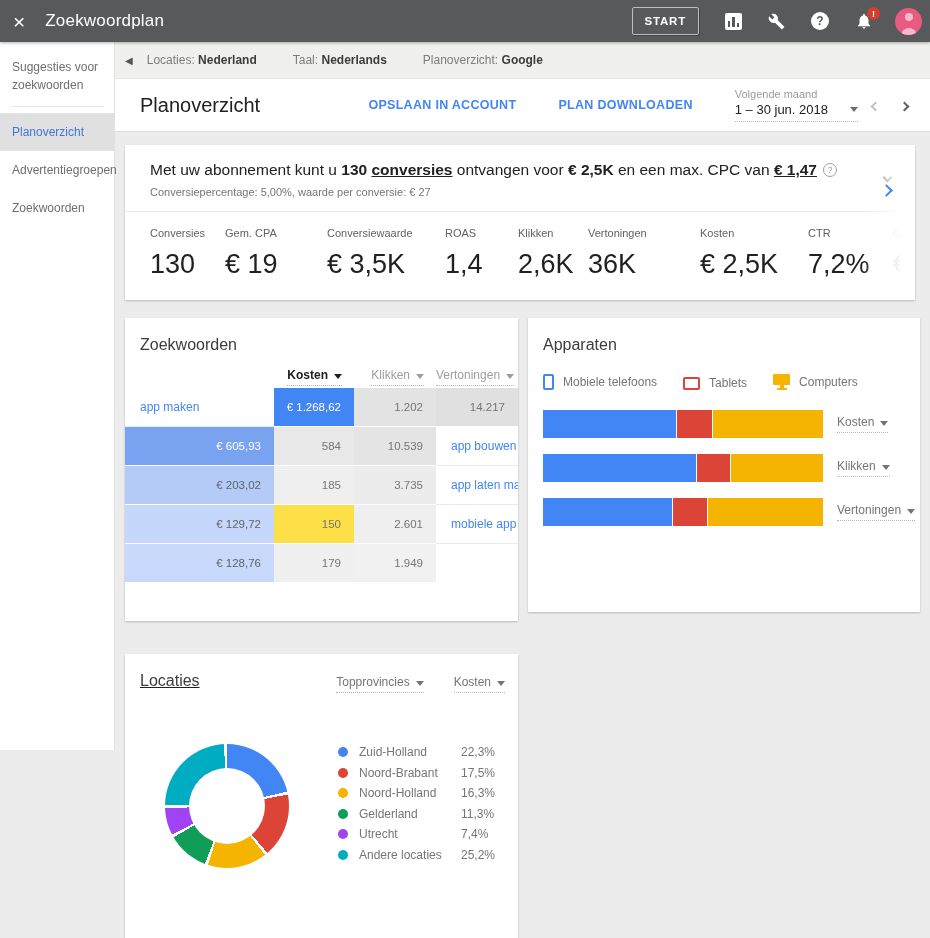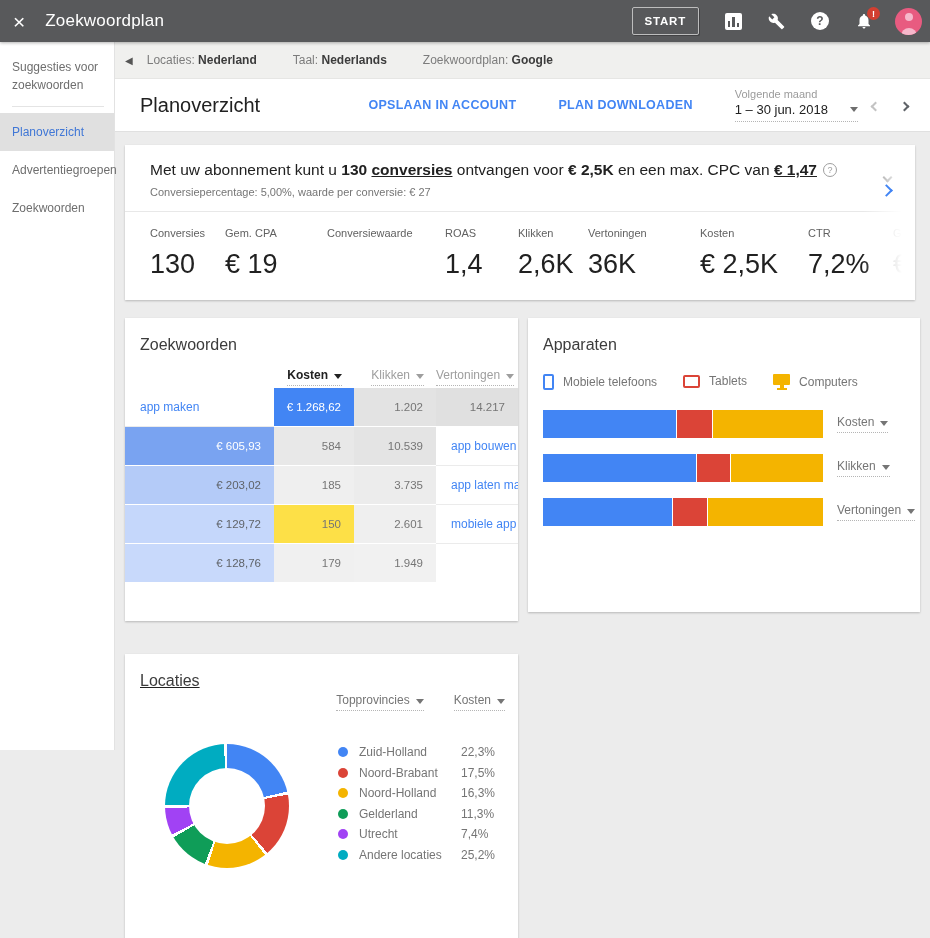--- a/index.html
+++ b/index.html
@@ -103,41 +103,41 @@
   .kw-h.active { color:#212121; font-weight:bold; }
   .kw-grid { display:grid; grid-template-columns:149px 80px 82px 82px; }
   .kw-name { background:#fff; border-bottom:1px solid #ebebeb; line-height:38px; padding-left:15px;
     font-size:12px; overflow:hidden; white-space:nowrap; }
   .kw-link { color:#4285f4; cursor:pointer; }
   .kw-cell { line-height:38px; border-bottom:1px solid #fff; font-size:11.5px; text-align:right; padding-right:13px; white-space:nowrap; }
 
   
   .devices-card { top:318px; left:528px; width:392px; height:294px; }
   .devices-card .card-title { padding:18px 0 0 15px; }
-  .dev-legend { display:flex; align-items:flex-start; margin:20px 0 0 15px; font-size:12px; color:#757575; }
+  .dev-legend { display:flex; align-items:flex-end; margin:20px 0 0 15px; font-size:12px; color:#757575; }
   .dev-leg-item { display:flex; align-items:center; margin-right:26px; }
   .dev-leg-item .ic { margin-right:9px; }
   .icon-phone { width:11px; height:16px; border:2.5px solid #4285f4; border-radius:2px; }
   .icon-tablet { width:17px; height:13px; border:2.5px solid #db4437; border-radius:2px; }
   .icon-computer { width:17px; height:11px; background:#f4b400; border-radius:1px; position:relative; margin-bottom:5px; }
   .icon-computer::before { content:''; position:absolute; left:6.5px; bottom:-3px; width:4px; height:3px; background:#f4b400; }
   .icon-computer::after { content:''; position:absolute; left:3.5px; bottom:-5px; width:10px; height:2px; background:#f4b400; }
   .dev-bars { margin:20px 0 0 15px; }
   .bar-row { display:flex; align-items:center; margin-bottom:16px; }
   .bar { width:280px; height:28px; display:flex; }
   .bar .seg { height:100%; }
   .bar .seg + .seg { border-left:1px solid #fff; }
   .bar-dd { margin-left:14px; font-size:12px; color:#757575; }
   .dd-line { border-bottom:1px dotted #b5b5b5; padding-bottom:3px; cursor:pointer; white-space:nowrap; display:inline-block; }
 
   
   .locations-card { top:654px; left:125px; width:393px; height:300px;text-decoration:underline; }
   .loc-header { display:flex; align-items:flex-start; padding:18px 13px 0 15px; }
   .loc-header .card-title { flex:1; }
-  .loc-dd { font-size:12px; color:#757575; margin-left:30px; margin-top:21px; }
+  .loc-dd { font-size:12px; color:#757575; margin-left:30px; margin-top:3px; }
   .donut { position:absolute; left:40px; top:90px; width:124px; height:124px; border-radius:50%; }
   .donut-hole { position:absolute; left:24px; top:24px; width:76px; height:76px; border-radius:50%; background:#fff; }
   .loc-legend { position:absolute; left:213px; top:88px; width:165px; }
   .loc-leg-row { display:flex; align-items:center; height:20.5px; font-size:12px; color:#757575; }
   .loc-dot { width:10px; height:10px; border-radius:50%; margin-right:11px; flex:none; }
   .loc-name { flex:1; white-space:nowrap; }
   .loc-val { width:42px; text-align:left; }
 </style>
 </head>
 <body>
@@ -186,21 +186,21 @@
   <span class="back-arrow">◀</span>
   <span class="filter-chip">
     <span>Locaties:</span>
     <b>Nederland</b>
   </span>
   <span class="filter-chip">
     <span>Taal:</span>
     <b>Nederlands</b>
   </span>
   <span class="filter-chip">
-    <span>Zoekwoordplan:</span>
+    <span>Planoverzicht:</span>
     <b>Google</b>
   </span>
 </div>
 
 <div class="pageheader">
   <span class="page-title">Planoverzicht</span>
   <div class="hdr-links">
     <span class="hdr-link">OPSLAAN IN ACCOUNT</span>
     <span class="hdr-link">PLAN DOWNLOADEN</span>
     <div class="date-block">
@@ -226,20 +226,21 @@
       <div class="metric">
         <div class="mlabel">Conversies</div>
         <div class="mvalue">130</div>
       </div>
       <div class="metric">
         <div class="mlabel">Gem. CPA</div>
         <div class="mvalue">€ 19</div>
       </div>
       <div class="metric">
         <div class="mlabel">Conversiewaarde</div>
+        <div class="mvalue">€ 3,5K</div>
       </div>
       <div class="metric">
         <div class="mlabel">ROAS</div>
         <div class="mvalue">1,4</div>
       </div>
       <div class="metric">
         <div class="mlabel">Klikken</div>
         <div class="mvalue">2,6K</div>
       </div>
       <div class="metric">

